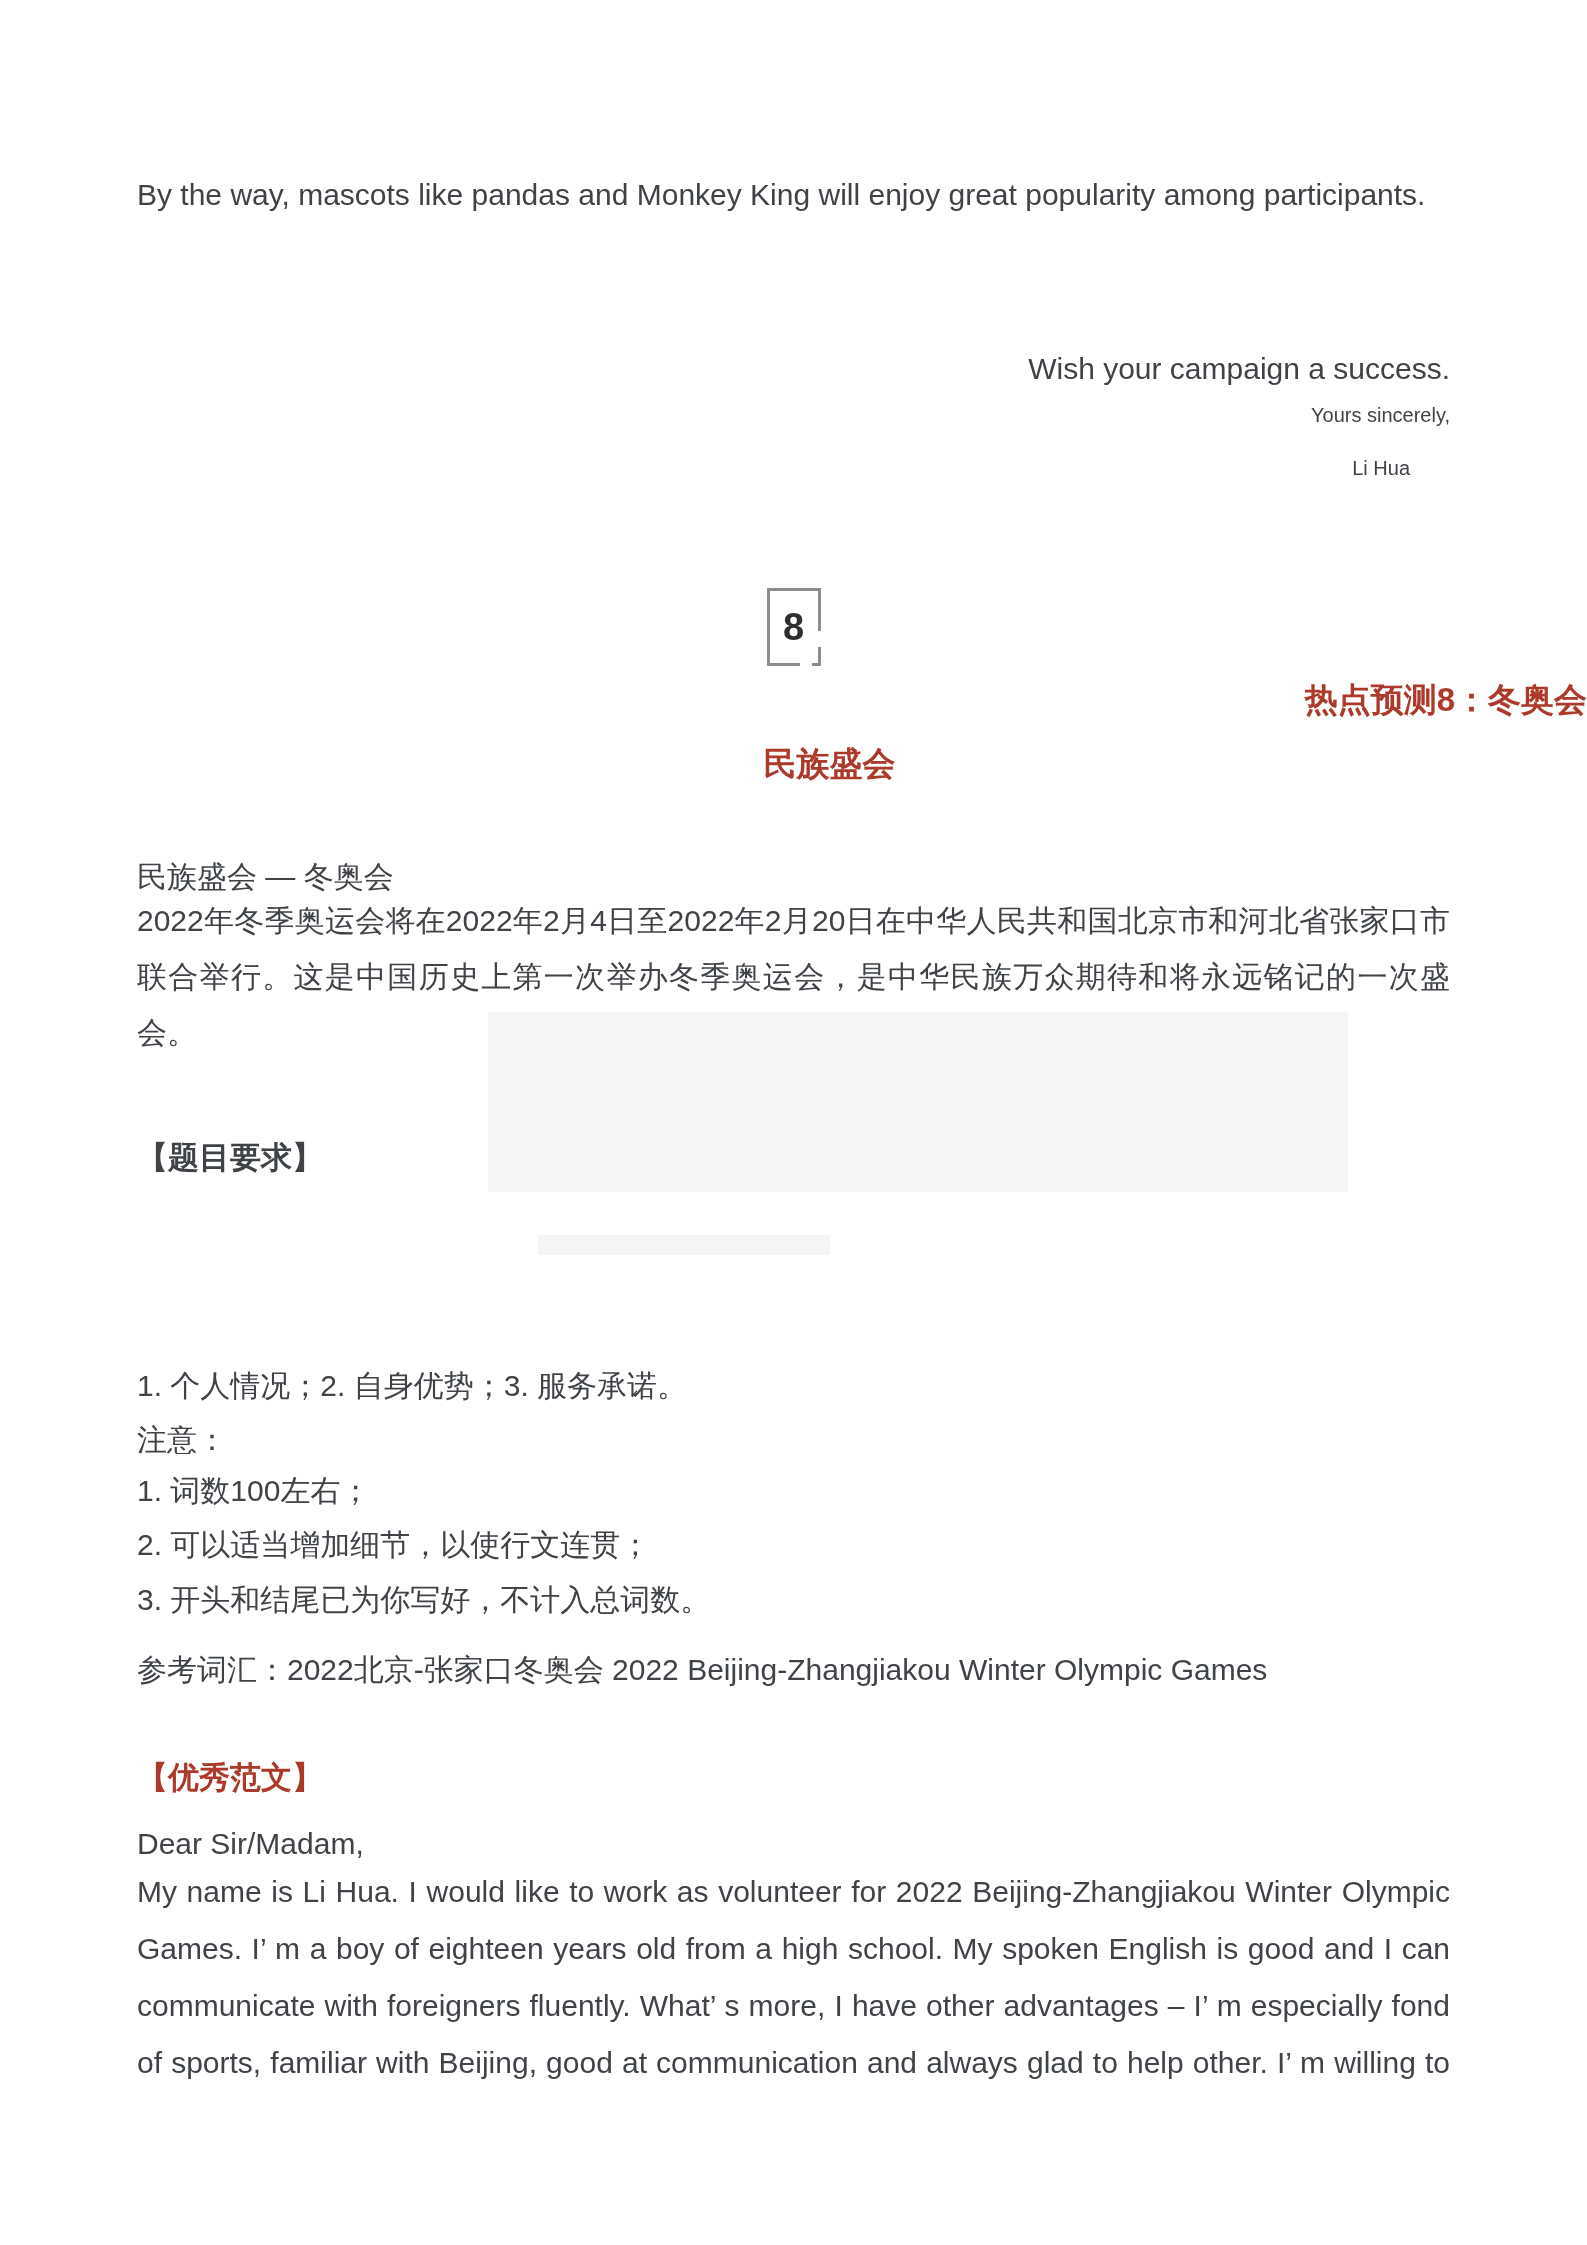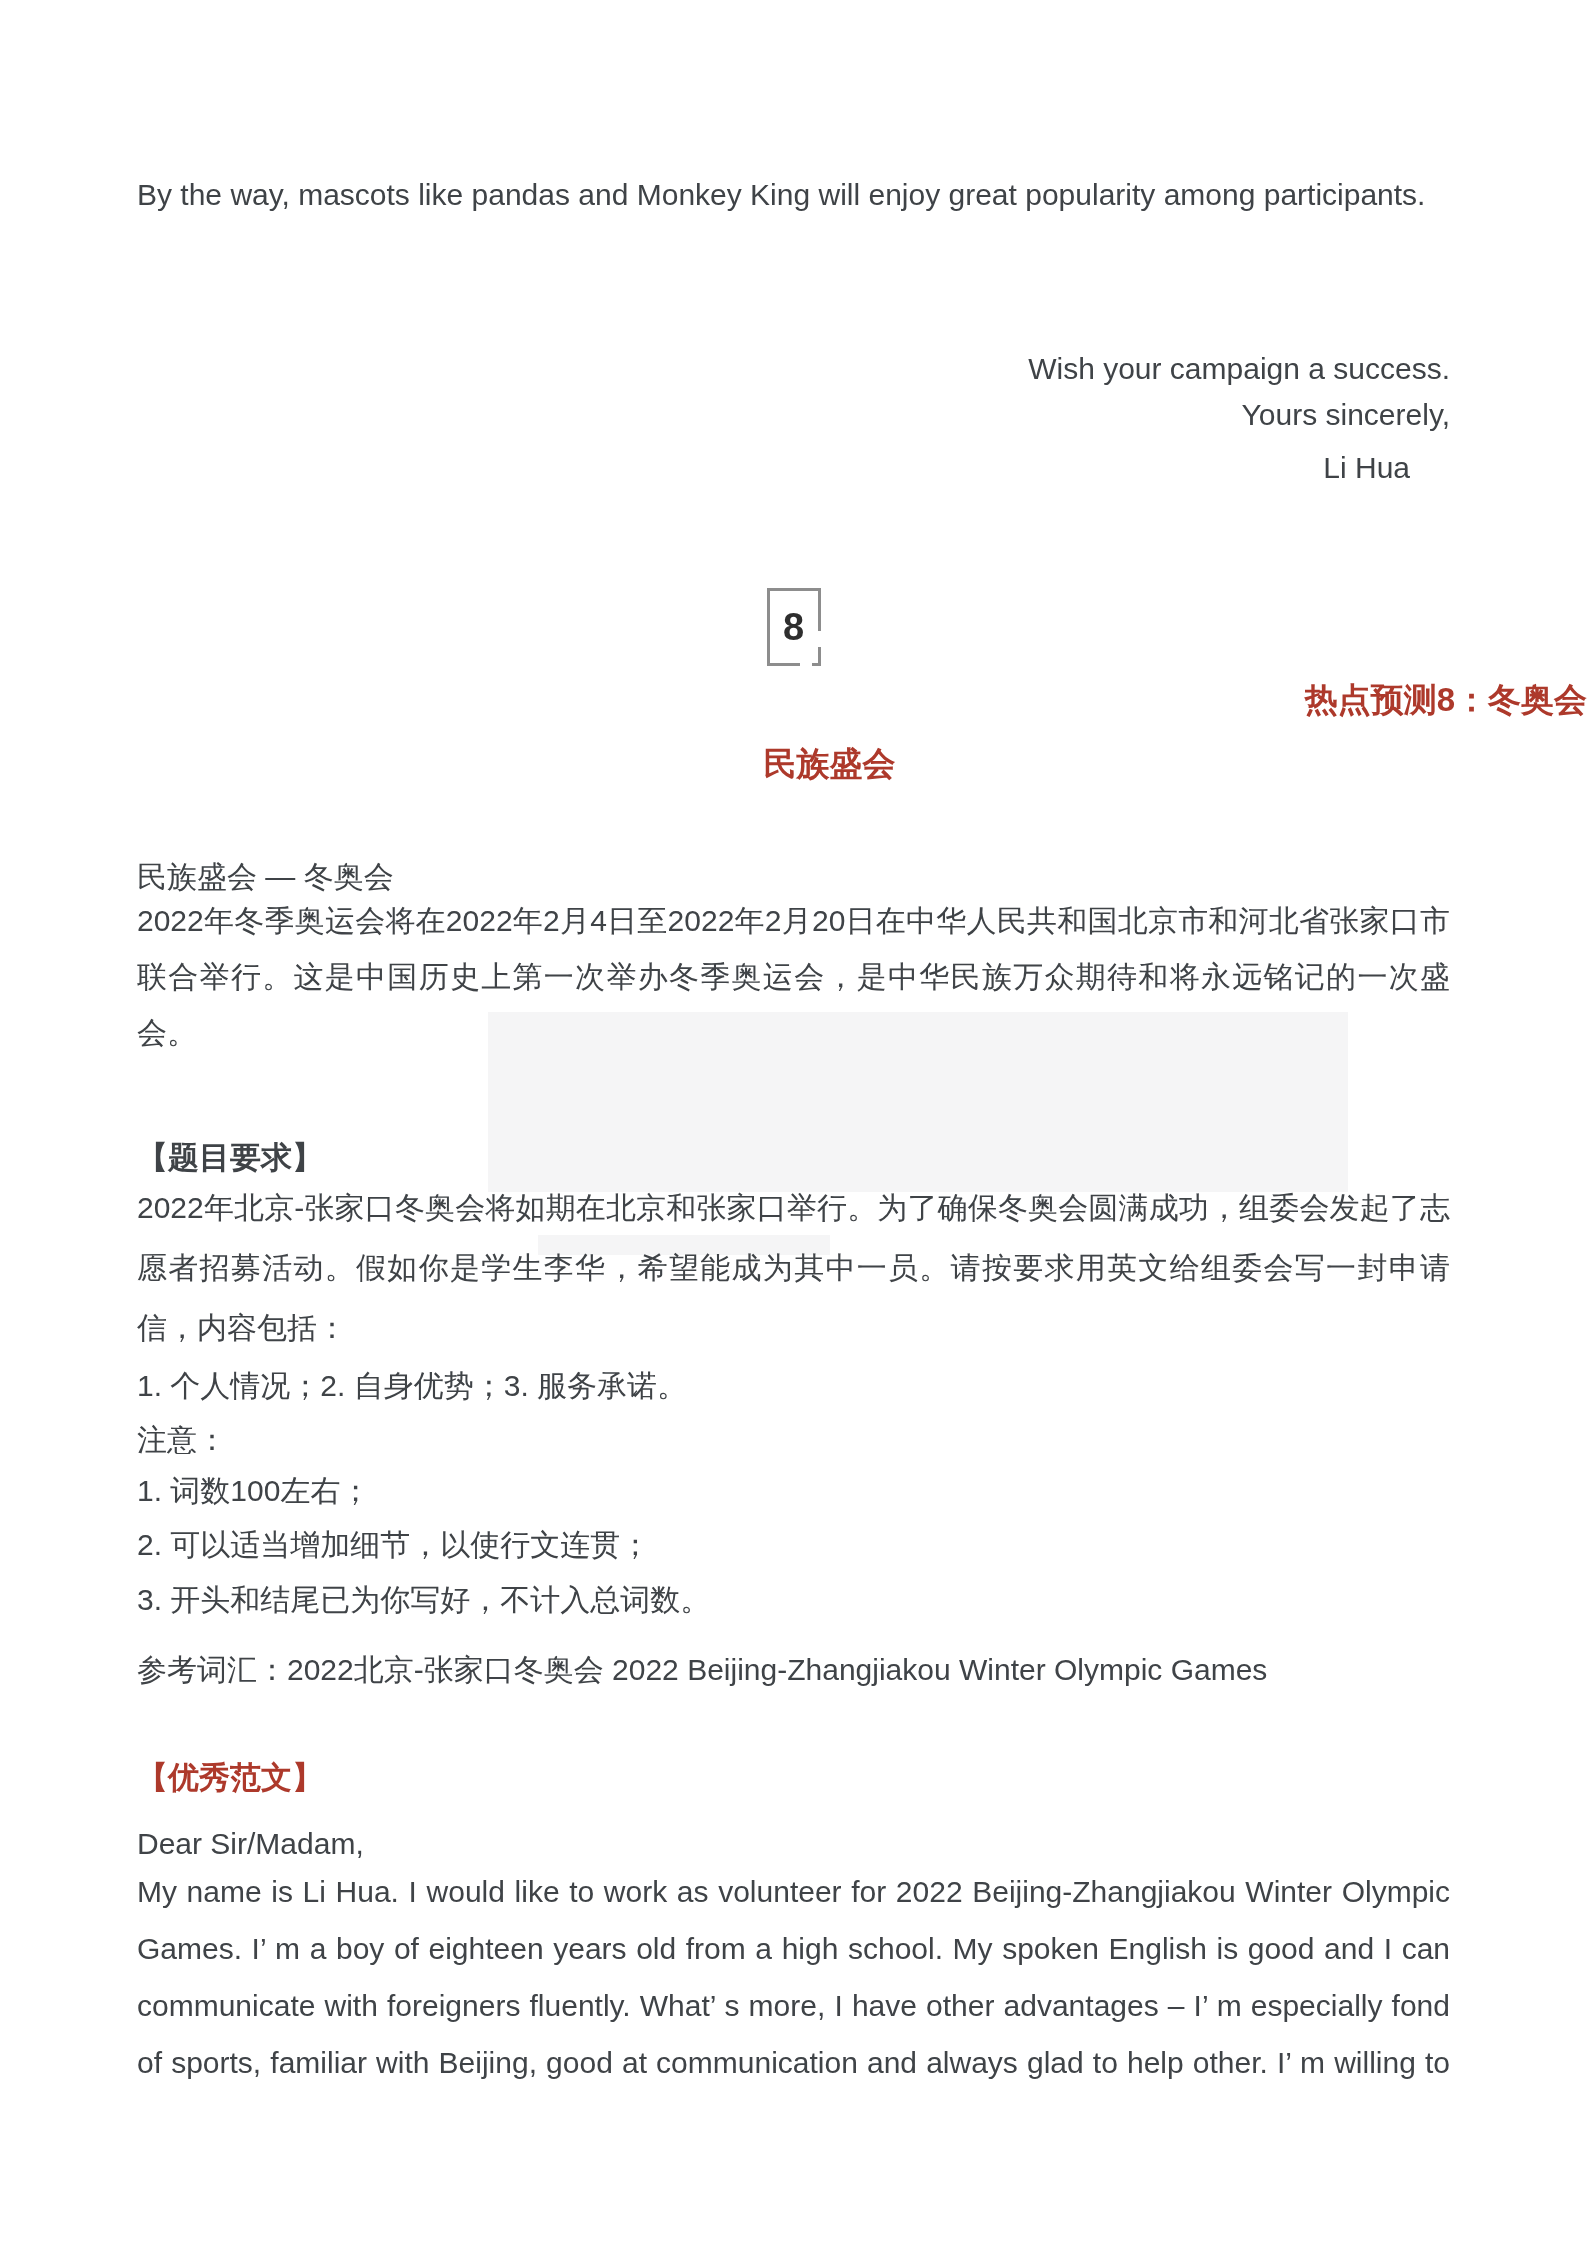--- a/index.html
+++ b/index.html
@@ -28,21 +28,21 @@
   .badge{
     position:absolute;top:548px;left:50%;transform:translateX(-50%);
     width:48px;height:72px;
     border:3px solid #8d8d8d;
     display:flex;align-items:center;justify-content:center;
     background:#ffffff;
   }
   .badge .num{font-size:38px;font-weight:bold;color:#2e2e2e;}
   .badge .notch-right{position:absolute;right:-4px;top:56%;width:6px;height:16px;background:#ffffff;}
   .badge .notch-bottom{position:absolute;bottom:-4px;right:6px;width:12px;height:6px;background:#ffffff;}
-  .closing-block{font-size:30px;}
+  .closing-block{font-size:20px;}
   .sig-pad{display:inline-block;padding-right:40px;}
 </style>
 </head>
 <body>
 
 <div class="page">
 
   <div class="wm" style="left:488px;top:972px;width:860px;height:180px;"></div>
   <div class="wm" style="left:538px;top:1195px;width:292px;height:20px;"></div>
 
@@ -60,21 +60,20 @@
     <span class="notch-bottom"></span>
   </div>
 
   <p class="abs line center red bold content" style="top:640px;font-size:33px;text-align:right;">热点预测8：冬奥会</p>
   <p class="abs line center red bold content" style="top:704px;font-size:33px;padding-left:36px;">民族盛会</p>
 
   <p class="abs line content" style="top:817px;">民族盛会 — 冬奥会</p>
   <p class="abs para justify content" style="top:853px;line-height:56px;">2022年冬季奥运会将在2022年2月4日至2022年2月20日在中华人民共和国北京市和河北省张家口市联合举行。这是中国历史上第一次举办冬季奥运会，是中华民族万众期待和将永远铭记的一次盛会。</p>
 
   <p class="abs line bold content" style="top:1098px;font-size:31px;">【题目要求】</p>
-  <p class="abs para justify content" style="top:1138px;line-height:60px;">2022年北京-张家口冬奥会将如期在北京和张家口举行。为了确保冬奥会圆满成功，组委会发起了志愿者招募活动。假如你是学生李华，希望能成为其中一员。请按要求用英文给组委会写一封申请信，内容包括：</p>
   <p class="abs line content" style="top:1326px;">1. 个人情况；2. 自身优势；3. 服务承诺。</p>
   <p class="abs line content" style="top:1380px;">注意：</p>
   <p class="abs line content" style="top:1431px;">1. 词数100左右；</p>
   <p class="abs line content" style="top:1485px;">2. 可以适当增加细节，以使行文连贯；</p>
   <p class="abs line content" style="top:1540px;">3. 开头和结尾已为你写好，不计入总词数。</p>
   <p class="abs line content" style="top:1610px;">参考词汇：2022北京-张家口冬奥会 2022 Beijing-Zhangjiakou Winter Olympic Games</p>
 
   <p class="abs line red bold content" style="top:1718px;font-size:31px;">【优秀范文】</p>
   <p class="abs line content" style="top:1784px;">Dear Sir/Madam,</p>
   <p class="abs para justify-last en content" style="top:1823px;line-height:57px;">My name is Li Hua. I would like to work as volunteer for 2022 Beijing-Zhangjiakou Winter Olympic Games. I’ m a boy of eighteen years old from a high school. My spoken English is good and I can communicate with foreigners fluently. What’ s more, I have other advantages – I’ m especially fond of sports, familiar with Beijing, good at communication and always glad to help other. I’ m willing to</p>

